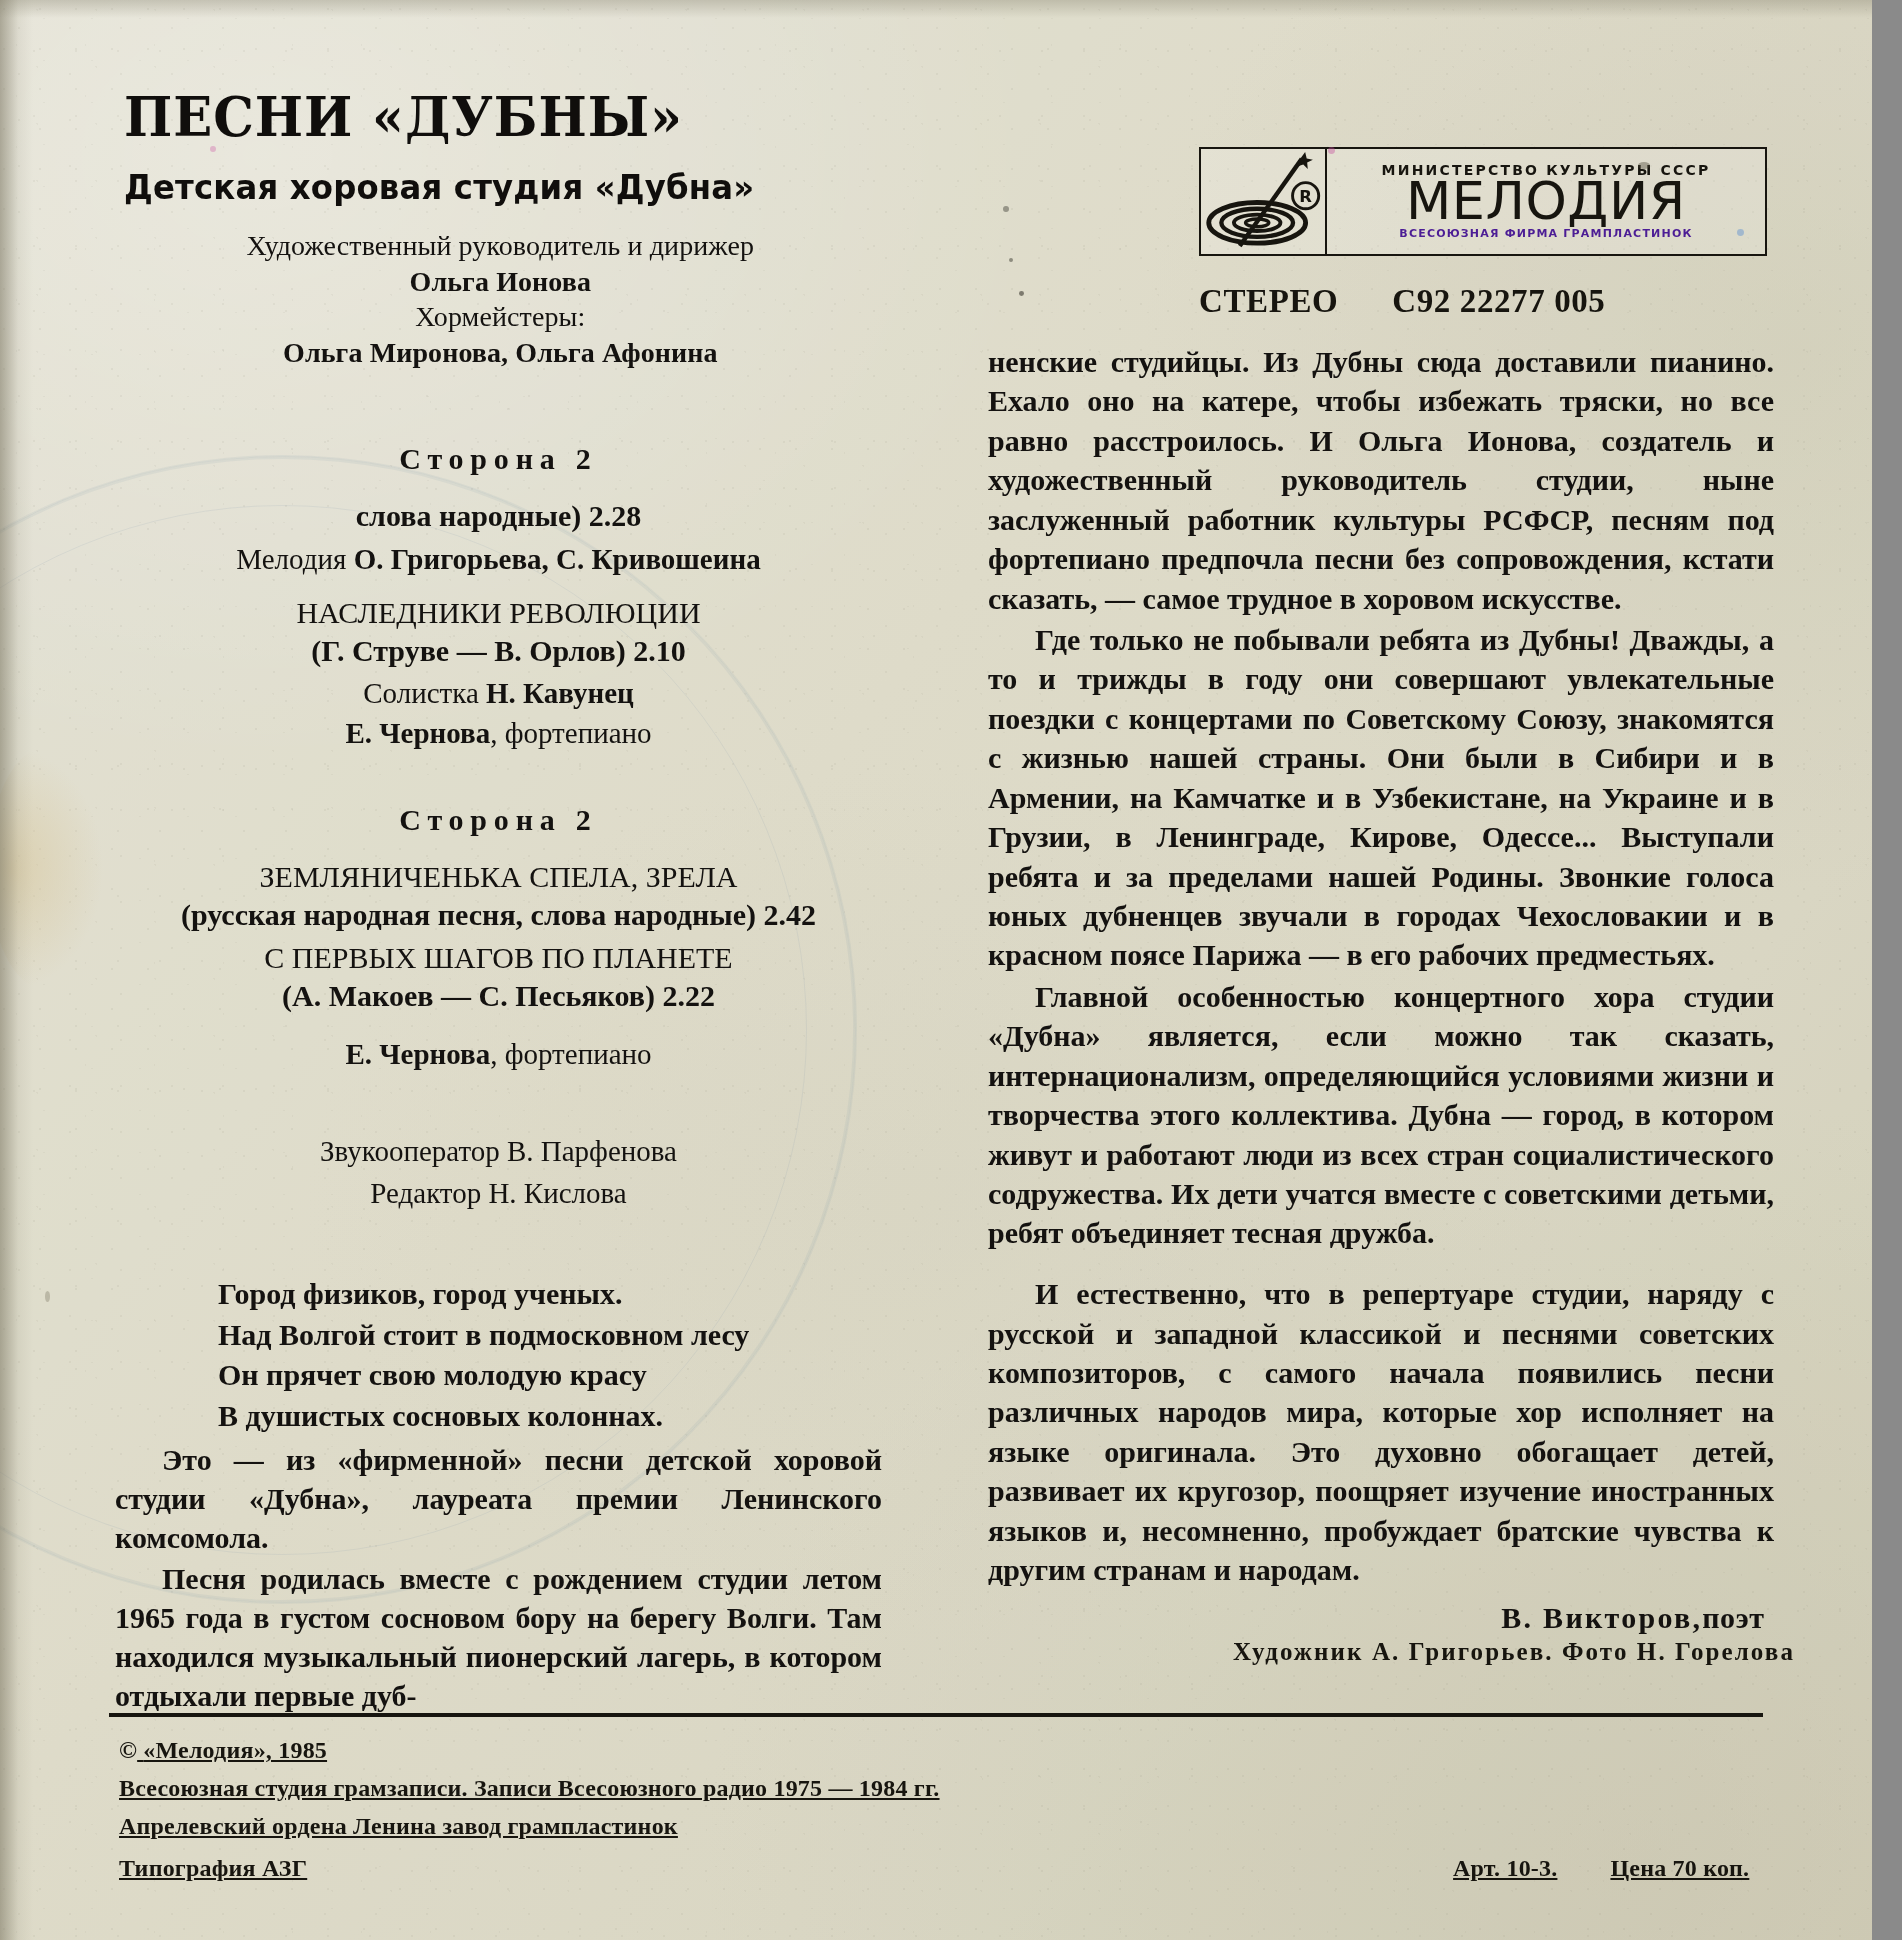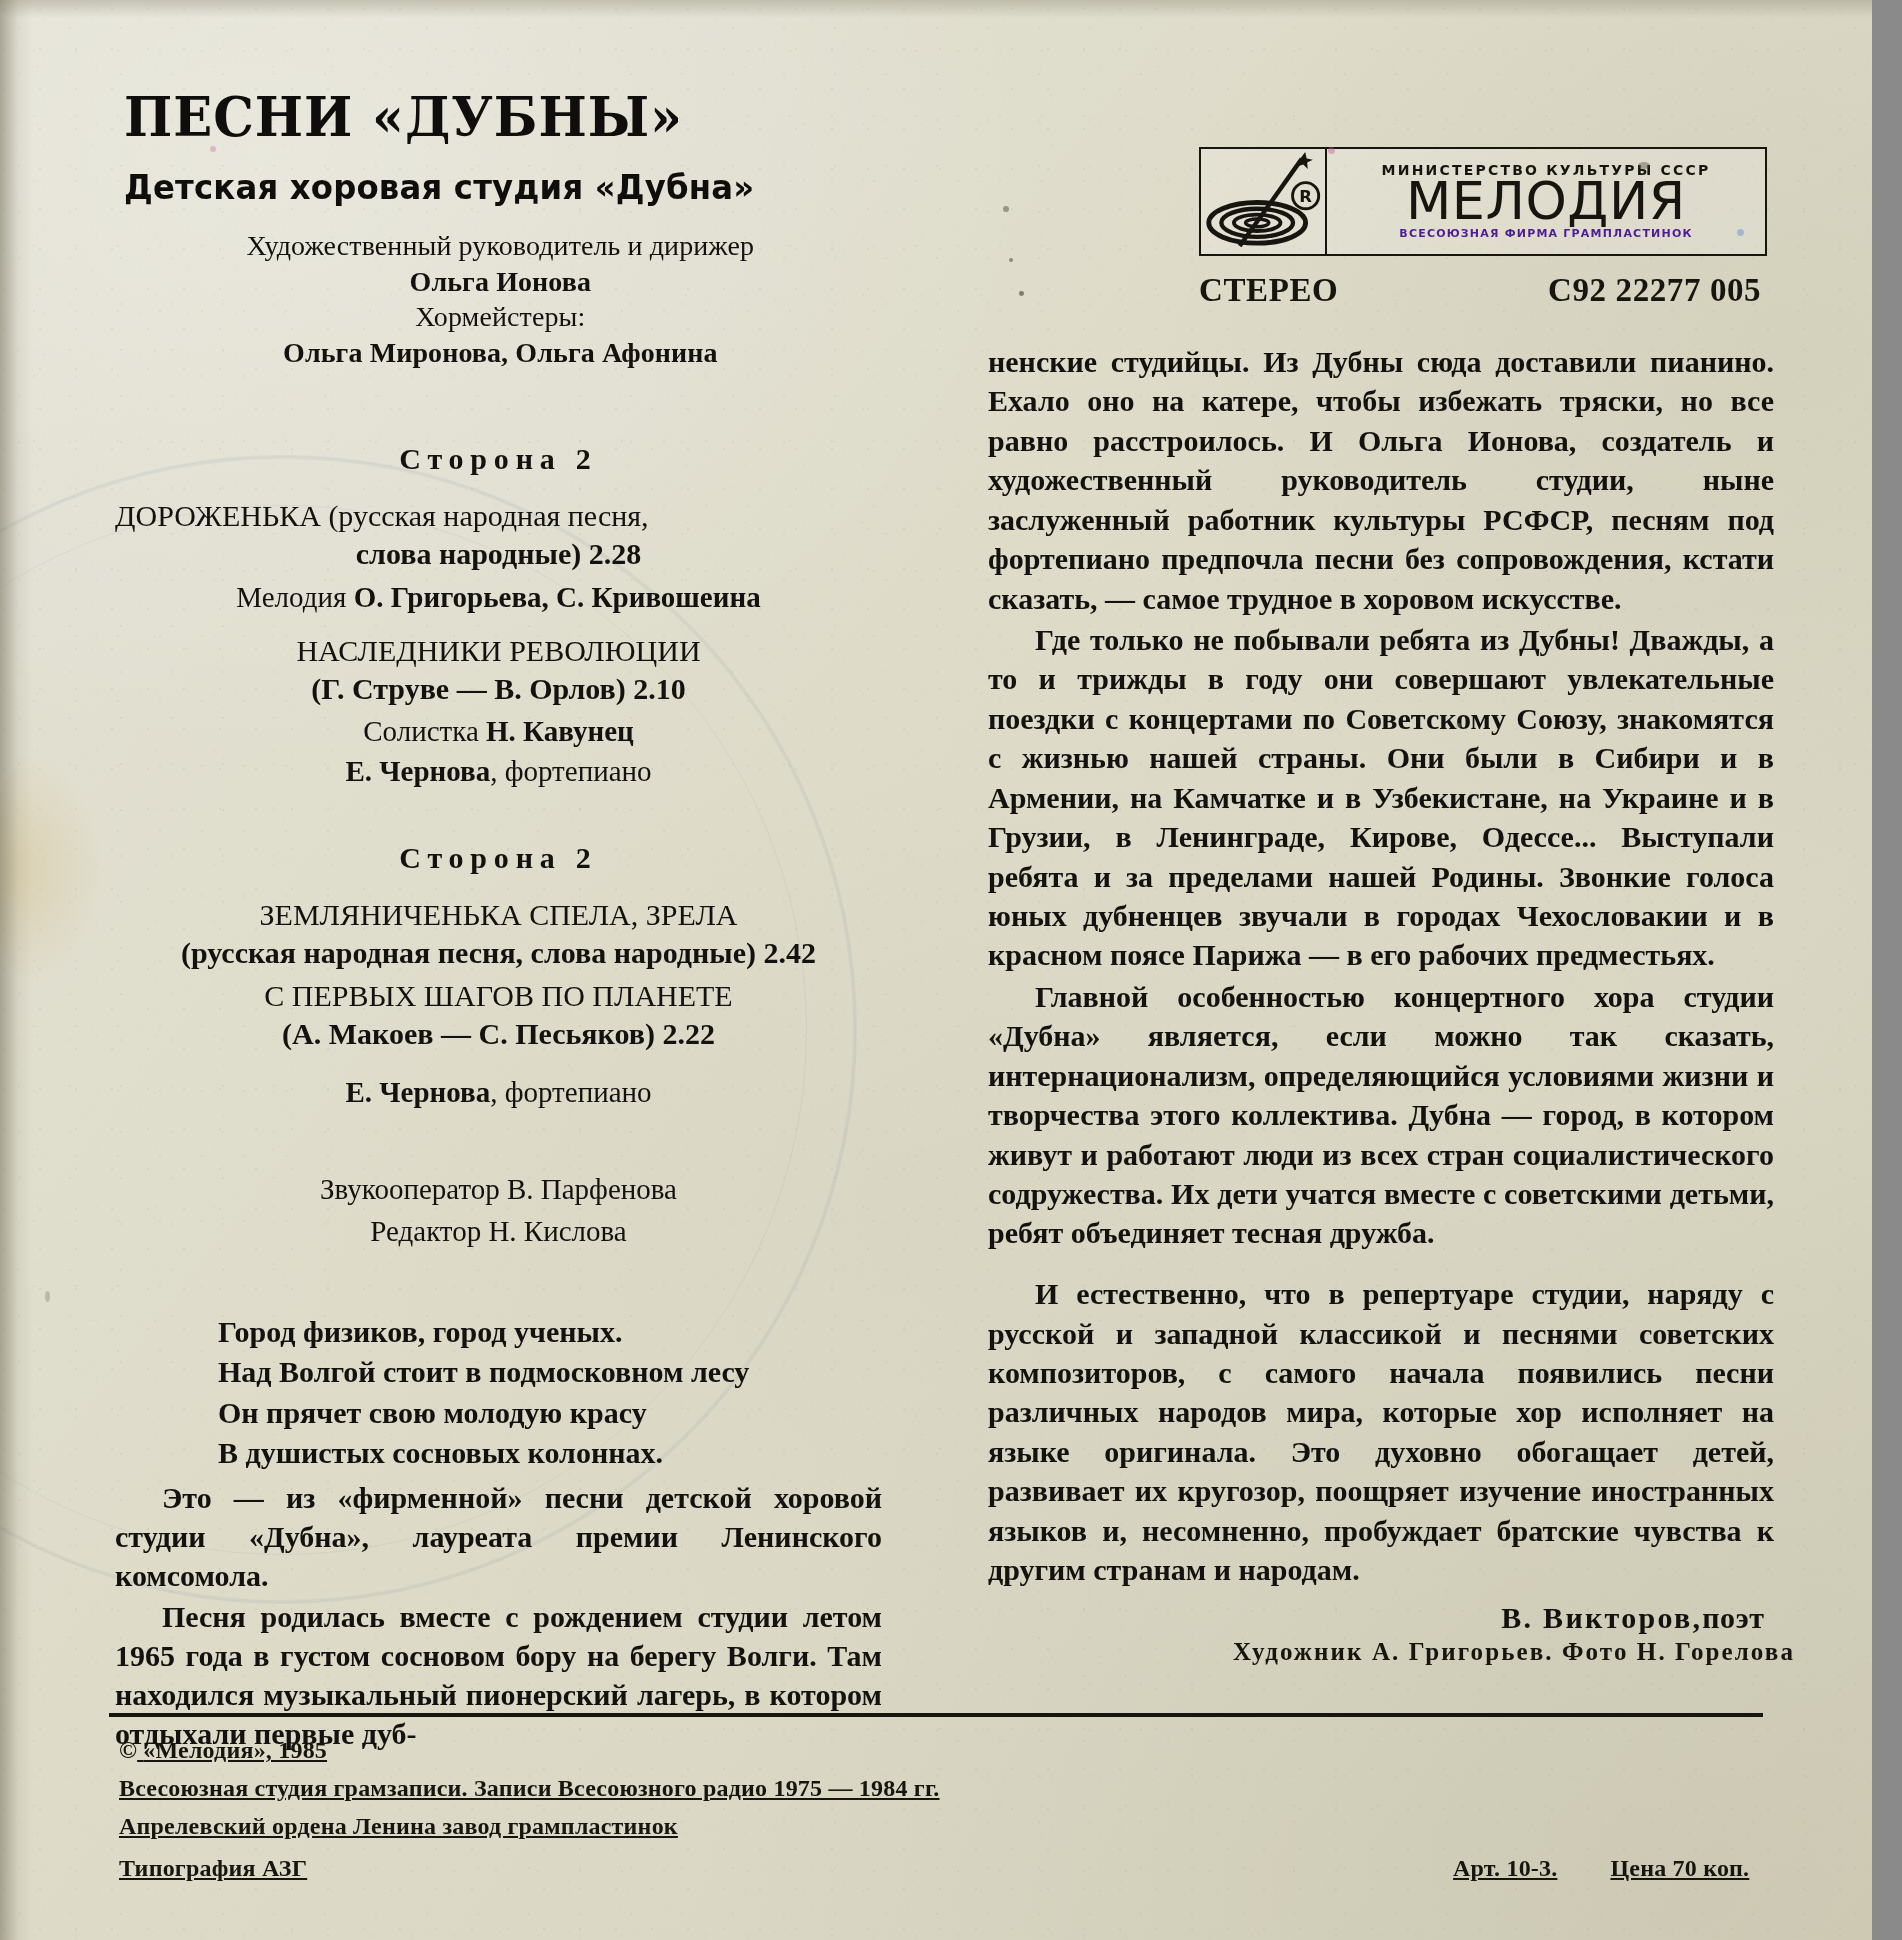--- a/index.html
+++ b/index.html
@@ -205,23 +205,24 @@
     font-family: "DejaVu Sans", "Liberation Sans", sans-serif;
     font-size: 11px;
     font-weight: 700;
     letter-spacing: 1.2px;
     white-space: nowrap;
     color: #4c1d95;
     line-height: 1;
   }
   .catalog-row {
     display: flex;
-    justify-content: space-between;
+    justify-content: flex-start;
     align-items: baseline;
-    margin-top: 16px;
+    gap: 54px;
+    margin-top: 27px;
     padding-right: 5.8px;
   }
   .catalog-stereo,
   .catalog-number {
     font-family: "Liberation Serif", "DejaVu Serif", serif;
     font-weight: 700;
     font-size: 33px;
     letter-spacing: 0.6px;
     color: #17150f;
     white-space: nowrap;
@@ -447,24 +448,20 @@
       </div>
 
     </div>
 
     <div class="col-left">
 
       <div>
         <p class="side-head">Сторона 2</p>
 
         <div class="track">
-          <p class="track-title-line left-al">
-            <span class="t-caps">ДОРОЖЕНЬКА</span>
-            <span>(русская народная песня,</span>
-          </p>
           <p class="track-sub">слова народные) 2.28</p>
           <p class="performer">
             <span>Мелодия </span><b>О. Григорьева, С. Кривошеина</b>
           </p>
         </div>
 
         <div class="track">
           <p class="track-title-line">НАСЛЕДНИКИ РЕВОЛЮЦИИ</p>
           <p class="track-sub">(Г. Струве — В. Орлов) 2.10</p>
           <p class="performer">

